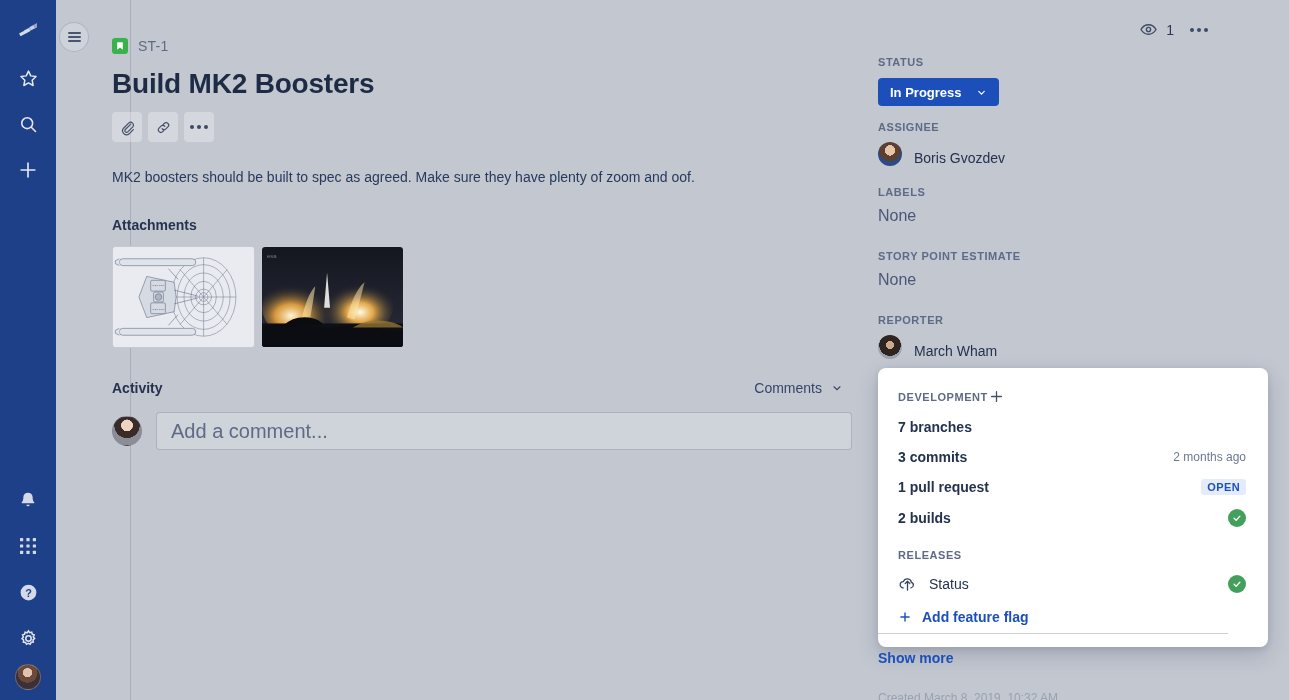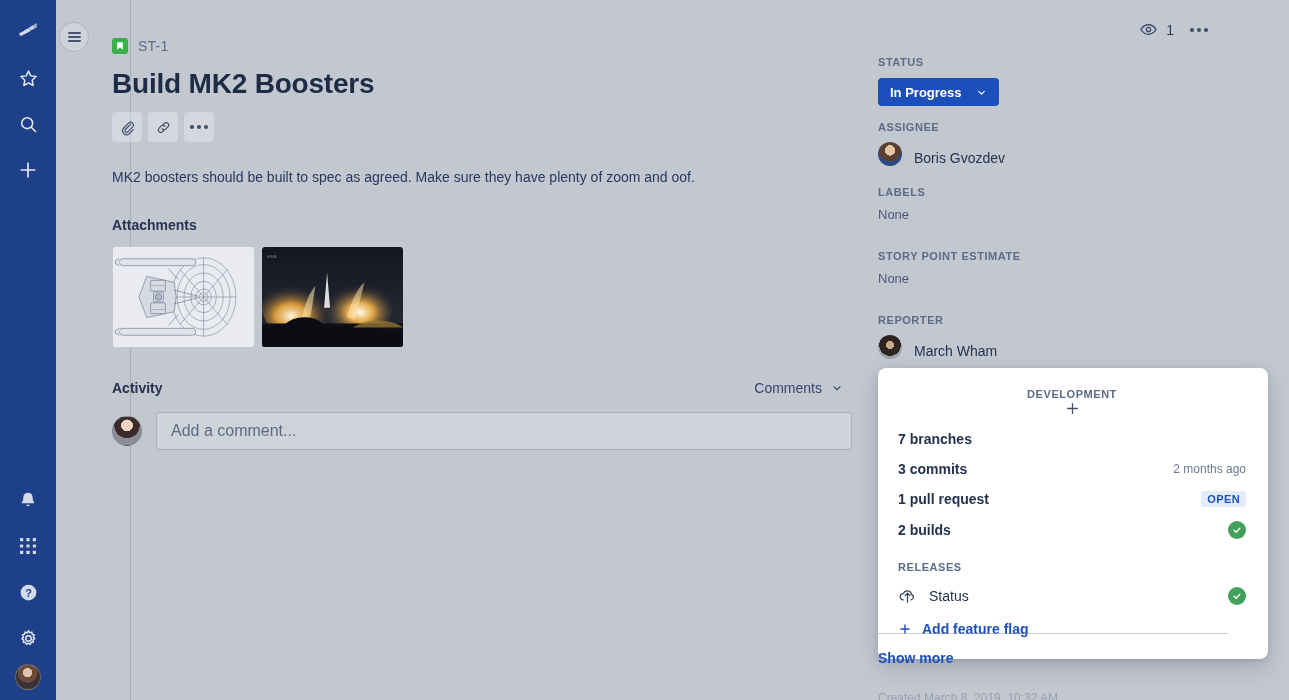--- a/index.html
+++ b/index.html
@@ -117,21 +117,21 @@
     width: 30px; height: 30px; border-radius: 50%; flex: none;
     background: radial-gradient(circle at 50% 30%, #f0d5c0 0 24%, #3a2b28 25% 52%, #8b8e97 53% 100%);
     border: 1px solid rgba(120,130,150,.25);
   }
   .comment-box {
     flex: 1; height: 16px; border-radius: 4px;
     background: rgba(255,255,255,.22);
     border: 1px solid rgba(120,130,150,.40);
     display: flex; align-items: center;
     padding: 18px 14px;
-    font-size: 16px; color: #5d6b86;
+    font-size: 20px; color: #5d6b86;
     cursor: text;
   }
 
   
   .side { position: absolute; left: 872px; top: 0; width: 360px; height: 700px; }
 
   .watchrow {
     position: absolute; right: 24px; top: 20px;
     display: flex; align-items: center; gap: 16px;
     color: #3c4a68;
@@ -139,21 +139,21 @@
   .watch { display: flex; align-items: center; gap: 8px; cursor: pointer; }
   .watch-count { font-size: 14px; color: #2c3a58; }
   .more-dots { display: flex; gap: 3px; cursor: pointer; }
   .more-dots i { width: 4px; height: 4px; border-radius: 50%; background: #3c4a68; display: block; }
 
   .field { position: absolute; left: 6px; width: 350px; }
   .field-label {
     font-size: 11px; font-weight: 700; letter-spacing: .55px;
     color: #5d6b86; text-transform: uppercase;
   }
-  .field-value { margin-top: 9px; font-size: 13px; color: #4a5878; }
+  .field-value { margin-top: 9px; font-size: 16px; color: #4a5878; }
 
   .status-pill {
     margin-top: 10px;
     display: inline-flex; align-items: center; gap: 14px;
     height: 28px; padding: 0 12px;
     border-radius: 4px; background: #1d4fbb;
     color: #ffffff; font-size: 13px; font-weight: 700;
     cursor: pointer;
   }
 
@@ -166,21 +166,21 @@
   
   .dev-card {
     position: absolute; left: 6px; top: 368px;
     width: 390px;
     background: #ffffff;
     border-radius: 8px;
     box-shadow: 0 8px 22px rgba(30,40,70,.18), 0 2px 6px rgba(30,40,70,.12);
     padding: 20px 22px 22px 20px;
   }
   .dev-head {
-    display: flex; align-items: center; justify-content: space-between; flex-direction: column;
+    display: flex; align-items: center; 
   }
   .dev-head-label {
     font-size: 11px; font-weight: 700; letter-spacing: .55px;
     color: #5d6b86; text-transform: uppercase;
   }
   .plus-btn { color: #44506b; cursor: pointer; display: flex; }
 
   .dev-row {
     display: flex; align-items: center; justify-content: space-between;
     margin-top: 14px;

